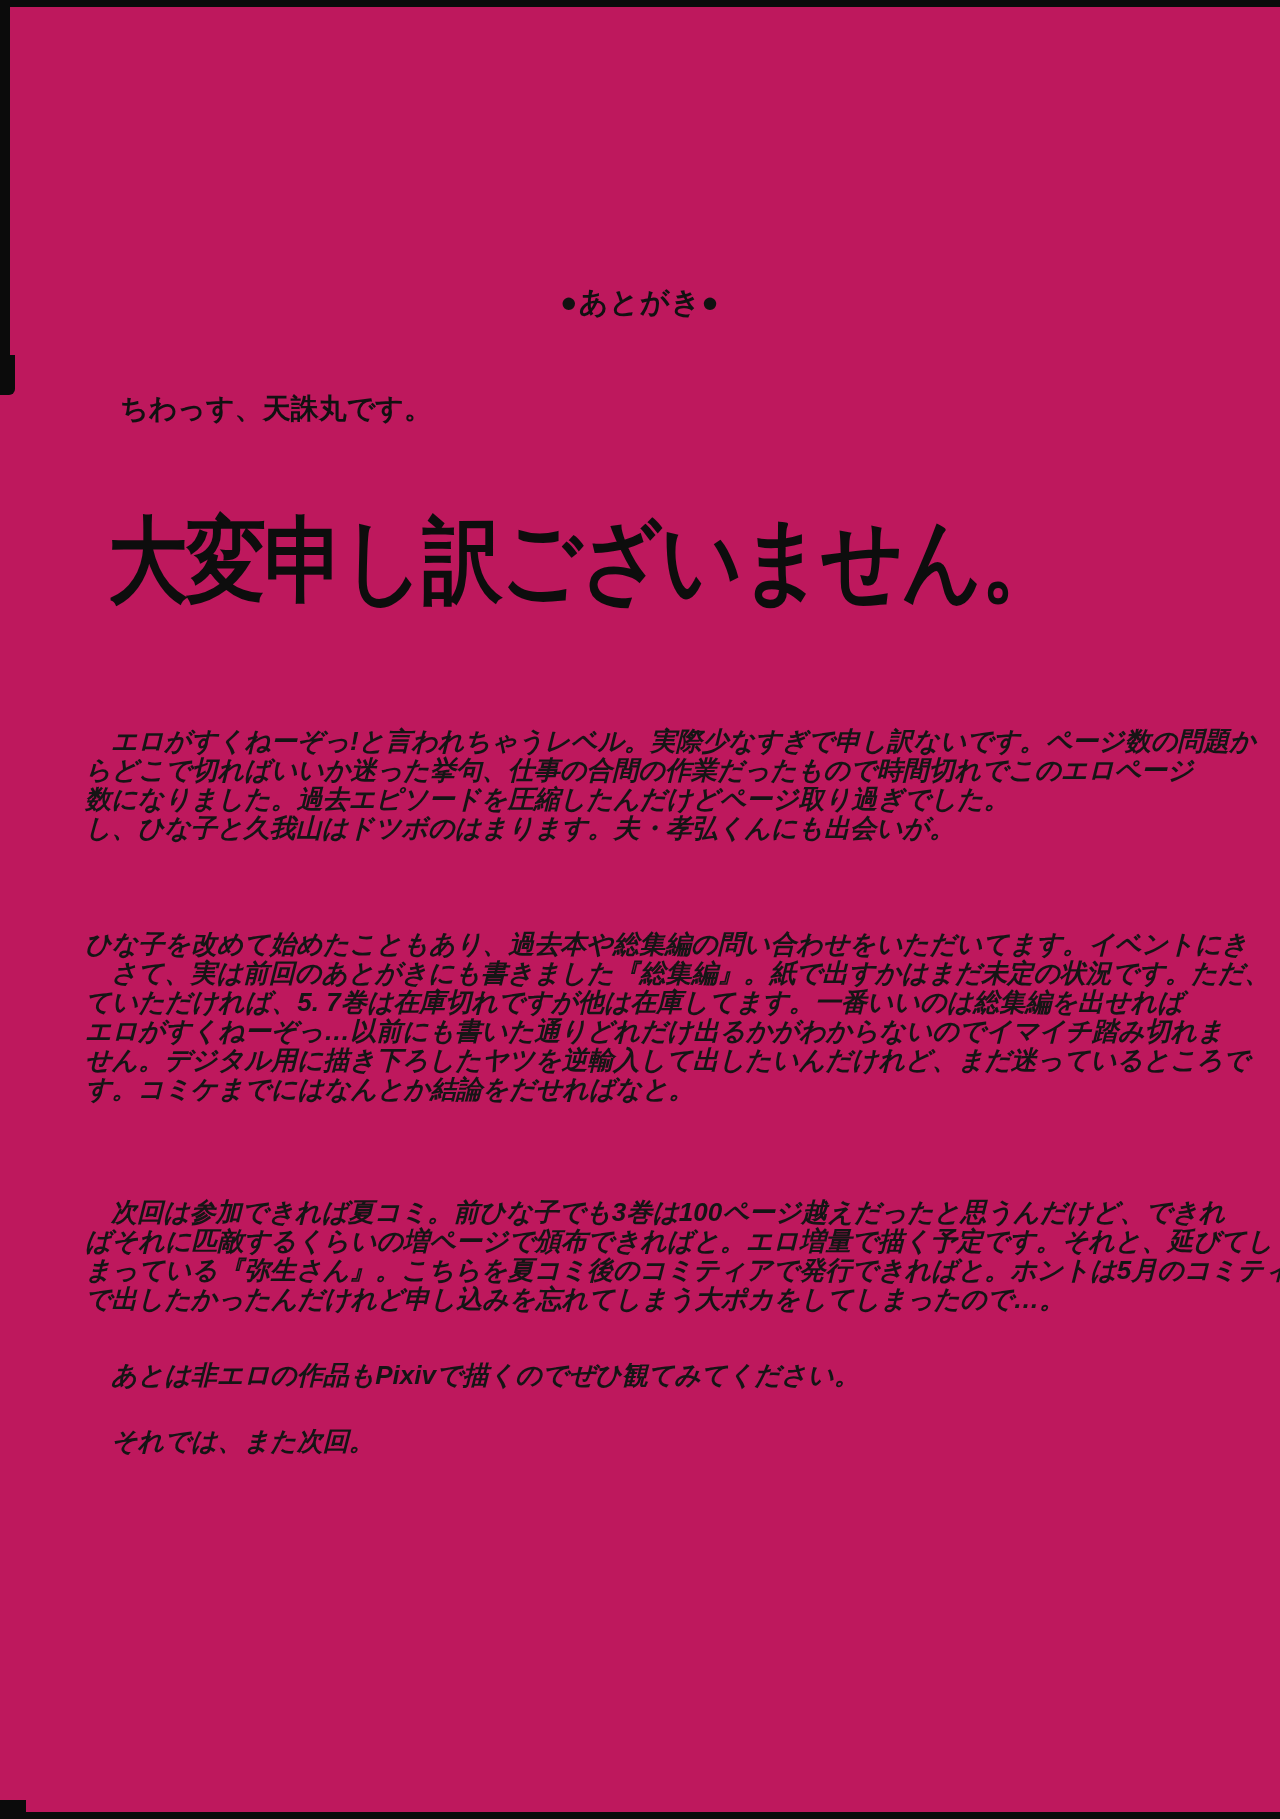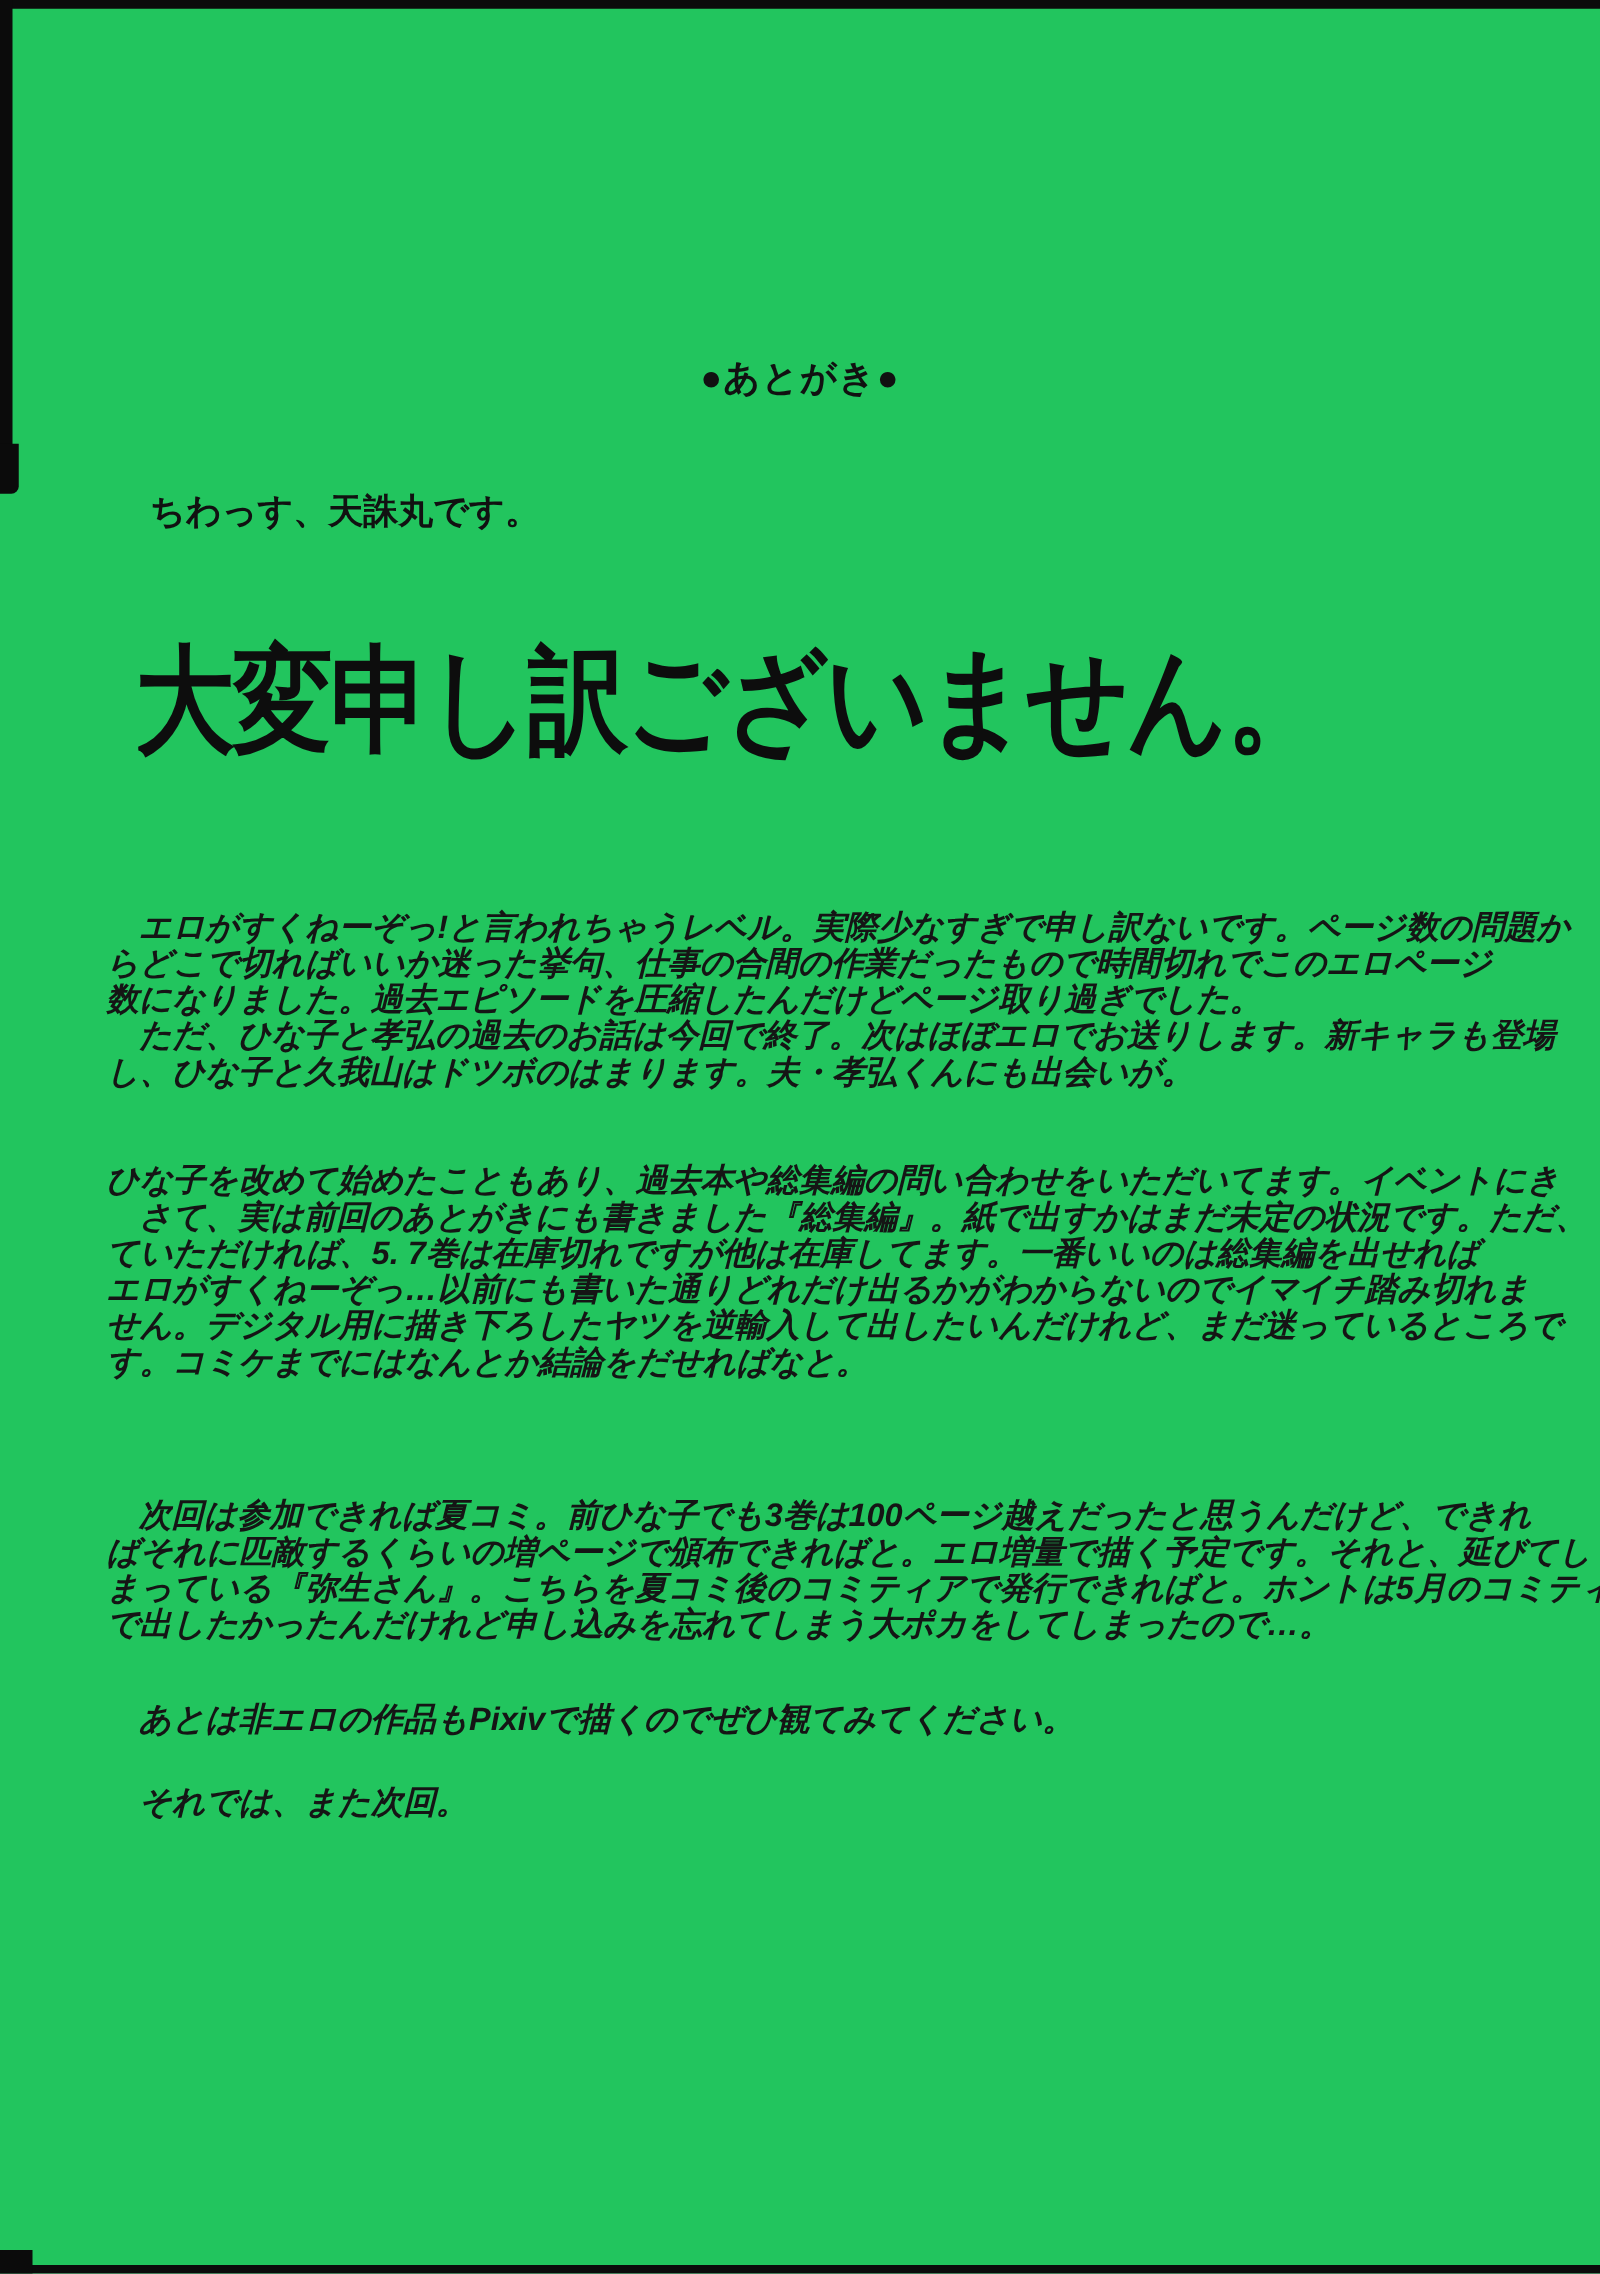--- a/index.html
+++ b/index.html
@@ -5,21 +5,21 @@
   html, body {
     margin: 0;
     padding: 0;
     background: #e8e8e8;
   }
   .page {
     position: relative;
     width: 1280px;
     height: 1819px;
     margin: 0 auto;
-    background: #22c55e;
+    background: #be185d;
     overflow: hidden;
     color: #111;
     font-family: "Liberation Sans", "DejaVu Sans", sans-serif;
   }
   
   .edge { position: absolute; background: #0b0b0b; }
   .edge-top    { left: 0; top: 0; width: 1280px; height: 7px; }
   .edge-left   { left: 0; top: 0; width: 10px; height: 368px; }
   .edge-left-blob { left: 0; top: 355px; width: 15px; height: 40px; border-radius: 0 0 6px 0; }
   .edge-bottom { left: 0; top: 1812px; width: 1280px; height: 7px; }
@@ -95,21 +95,20 @@
   <div class="section-title">●あとがき●</div>
 
   <div class="greeting">ちわっす、天誅丸です。</div>
 
   <div class="headline">大変申し訳ございません。</div>
 
   <div class="para p1">
       <div class="line">　エロがすくねーぞっ!と言われちゃうレベル。実際少なすぎで申し訳ないです。ページ数の問題か</div>
       <div class="line">らどこで切ればいいか迷った挙句、仕事の合間の作業だったもので時間切れでこのエロページ</div>
       <div class="line">数になりました。過去エピソードを圧縮したんだけどページ取り過ぎでした。</div>
-      <div class="line">　ただ、ひな子と孝弘の過去のお話は今回で終了。次はほぼエロでお送りします。新キャラも登場</div>
       <div class="line">し、ひな子と久我山はドツボのはまります。夫・孝弘くんにも出会いが。</div>
     </div>
   <div class="para p2">
       <div class="line">ひな子を改めて始めたこともあり、過去本や総集編の問い合わせをいただいてます。イベントにき</div>
       <div class="line">　さて、実は前回のあとがきにも書きました『総集編』。紙で出すかはまだ未定の状況です。ただ、</div>
       <div class="line">ていただければ、5. 7巻は在庫切れですが他は在庫してます。一番いいのは総集編を出せれば</div>
       <div class="line">エロがすくねーぞっ…以前にも書いた通りどれだけ出るかがわからないのでイマイチ踏み切れま</div>
       <div class="line">せん。デジタル用に描き下ろしたヤツを逆輸入して出したいんだけれど、まだ迷っているところで</div>
       <div class="line">す。コミケまでにはなんとか結論をだせればなと。</div>
     </div>

